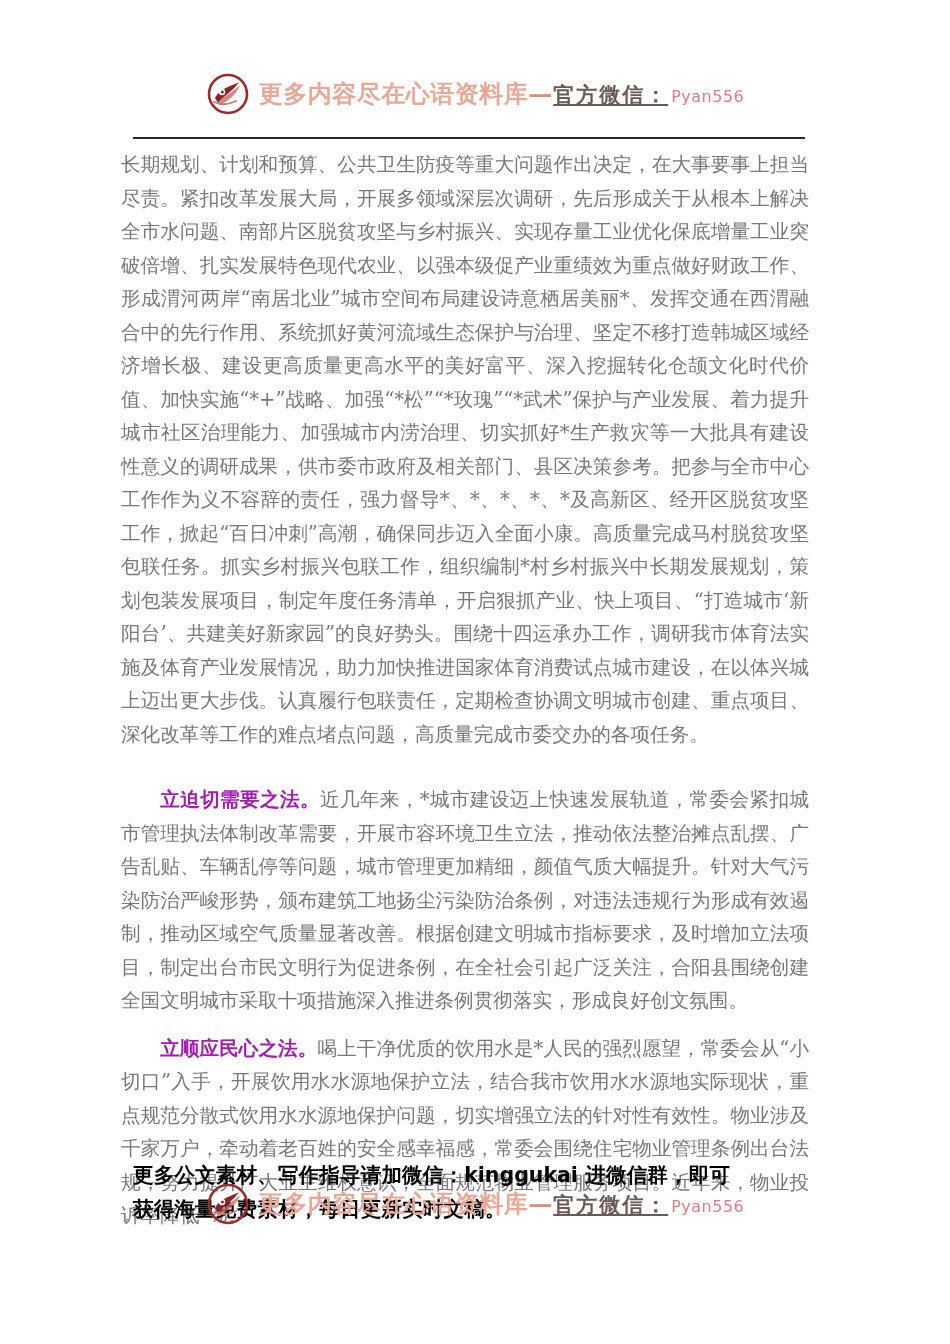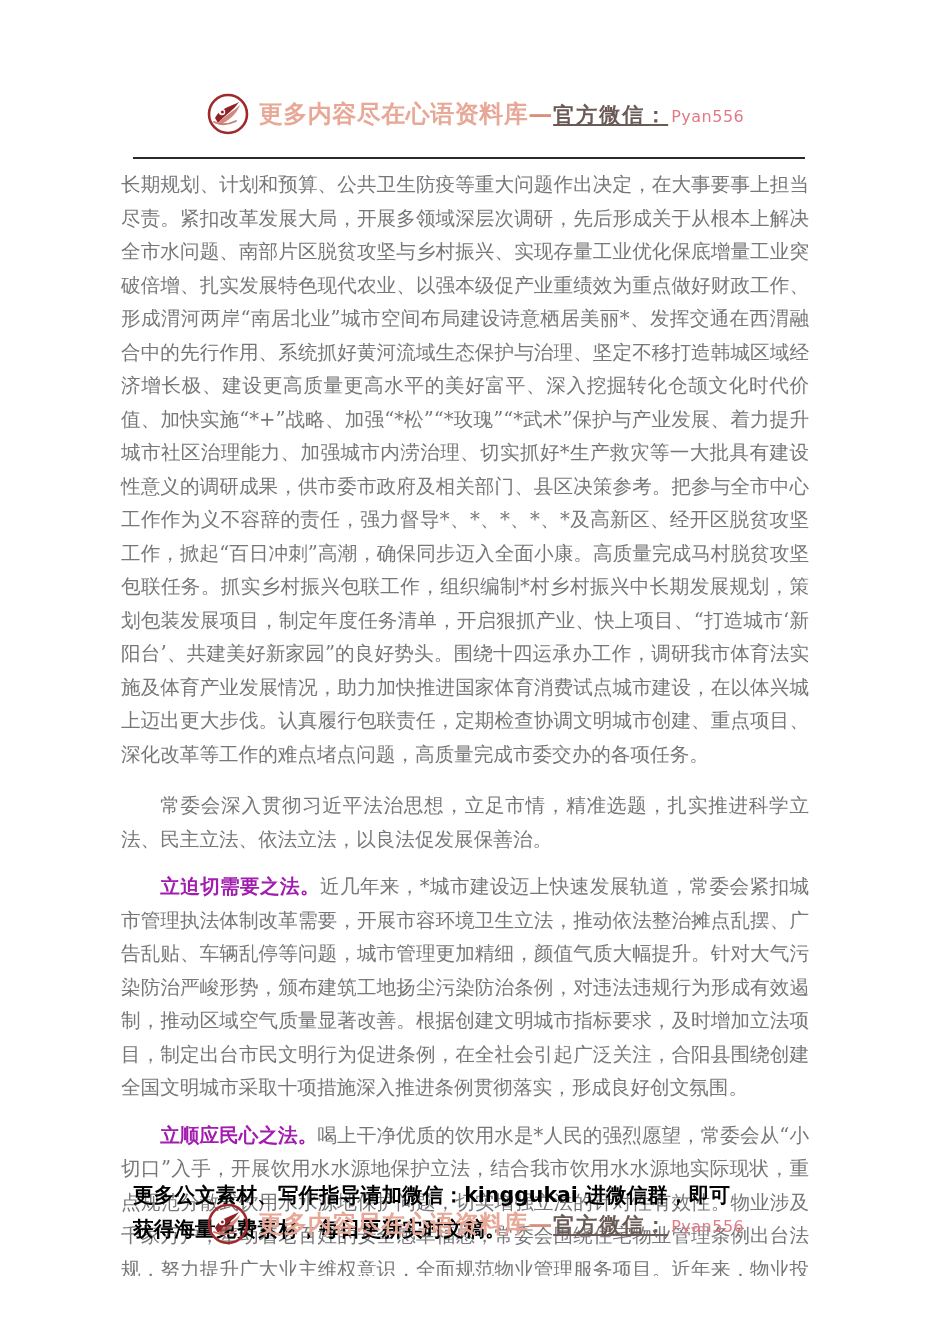--- a/index.html
+++ b/index.html
@@ -10,21 +10,20 @@
   body {
     font-family: "DejaVu Serif", "Liberation Serif", serif;
   }
   .page {
     position: relative;
     width: 950px;
     height: 1256px;
     background: #ffffff;
     overflow: hidden;
     box-sizing: border-box;
-    margin-top: 20px;
   }
 
   
   .watermark {
     position: absolute;
     left: 0;
     width: 950px;
     display: flex;
     align-items: center;
     justify-content: center;
@@ -164,21 +163,20 @@
 
   <div class="hrule"></div>
 
   <div class="doc-body">
 
     <p class="para">长期规划、计划和预算、公共卫生防疫等重大问题作出决定，在大事要事上担当尽责。紧扣改革发展大局，开展多领域深层次调研，先后形成关于从根本上解决全市水问题、南部片区脱贫攻坚与乡村振兴、实现存量工业优化保底增量工业突破倍增、扎实发展特色现代农业、以强本级促产业重绩效为重点做好财政工作、形成渭河两岸“南居北业”城市空间布局建设诗意栖居美丽*、发挥交通在西渭融合中的先行作用、系统抓好黄河流域生态保护与治理、坚定不移打造韩城区域经济增长极、建设更高质量更高水平的美好富平、深入挖掘转化仓颉文化时代价值、加快实施“*+”战略、加强“*松”“*玫瑰”“*武术”保护与产业发展、着力提升城市社区治理能力、加强城市内涝治理、切实抓好*生产救灾等一大批具有建设性意义的调研成果，供市委市政府及相关部门、县区决策参考。把参与全市中心工作作为义不容辞的责任，强力督导*、*、*、*、*及高新区、经开区脱贫攻坚工作，掀起“百日冲刺”高潮，确保同步迈入全面小康。高质量完成马村脱贫攻坚包联任务。抓实乡村振兴包联工作，组织编制*村乡村振兴中长期发展规划，策划包装发展项目，制定年度任务清单，开启狠抓产业、快上项目、“打造城市‘新阳台’、共建美好新家园”的良好势头。围绕十四运承办工作，调研我市体育法实施及体育产业发展情况，助力加快推进国家体育消费试点城市建设，在以体兴城上迈出更大步伐。认真履行包联责任，定期检查协调文明城市创建、重点项目、深化改革等工作的难点堵点问题，高质量完成市委交办的各项任务。</p>
 
     <div class="spacer-md"></div>
 
 
-    <p class="para indent">常委会深入贯彻习近平法治思想，立足市情，精准选题，扎实推进科学立法、民主立法、依法立法，以良法促发展保善治。</p>
 
     <div class="spacer-sm"></div>
 
     <p class="para indent"><span class="lead">立迫切需要之法。</span><span>近几年来，*城市建设迈上快速发展轨道，常委会紧扣城市管理执法体制改革需要，开展市容环境卫生立法，推动依法整治摊点乱摆、广告乱贴、车辆乱停等问题，城市管理更加精细，颜值气质大幅提升。针对大气污染防治严峻形势，颁布建筑工地扬尘污染防治条例，对违法违规行为形成有效遏制，推动区域空气质量显著改善。根据创建文明城市指标要求，及时增加立法项目，制定出台市民文明行为促进条例，在全社会引起广泛关注，合阳县围绕创建全国文明城市采取十项措施深入推进条例贯彻落实，形成良好创文氛围。</span></p>
 
     <div class="spacer-sm"></div>
 
     <p class="para indent"><span class="lead">立顺应民心之法。</span><span>喝上干净优质的饮用水是*人民的强烈愿望，常委会从“小切口”入手，开展饮用水水源地保护立法，结合我市饮用水水源地实际现状，重点规范分散式饮用水水源地保护问题，切实增强立法的针对性有效性。物业涉及千家万户，牵动着老百姓的安全感幸福感，常委会围绕住宅物业管理条例出台法规，努力提升广大业主维权意识，全面规范物业管理服务项目。近年来，物业投诉率降低*%。</span></p>
 
   </div>

